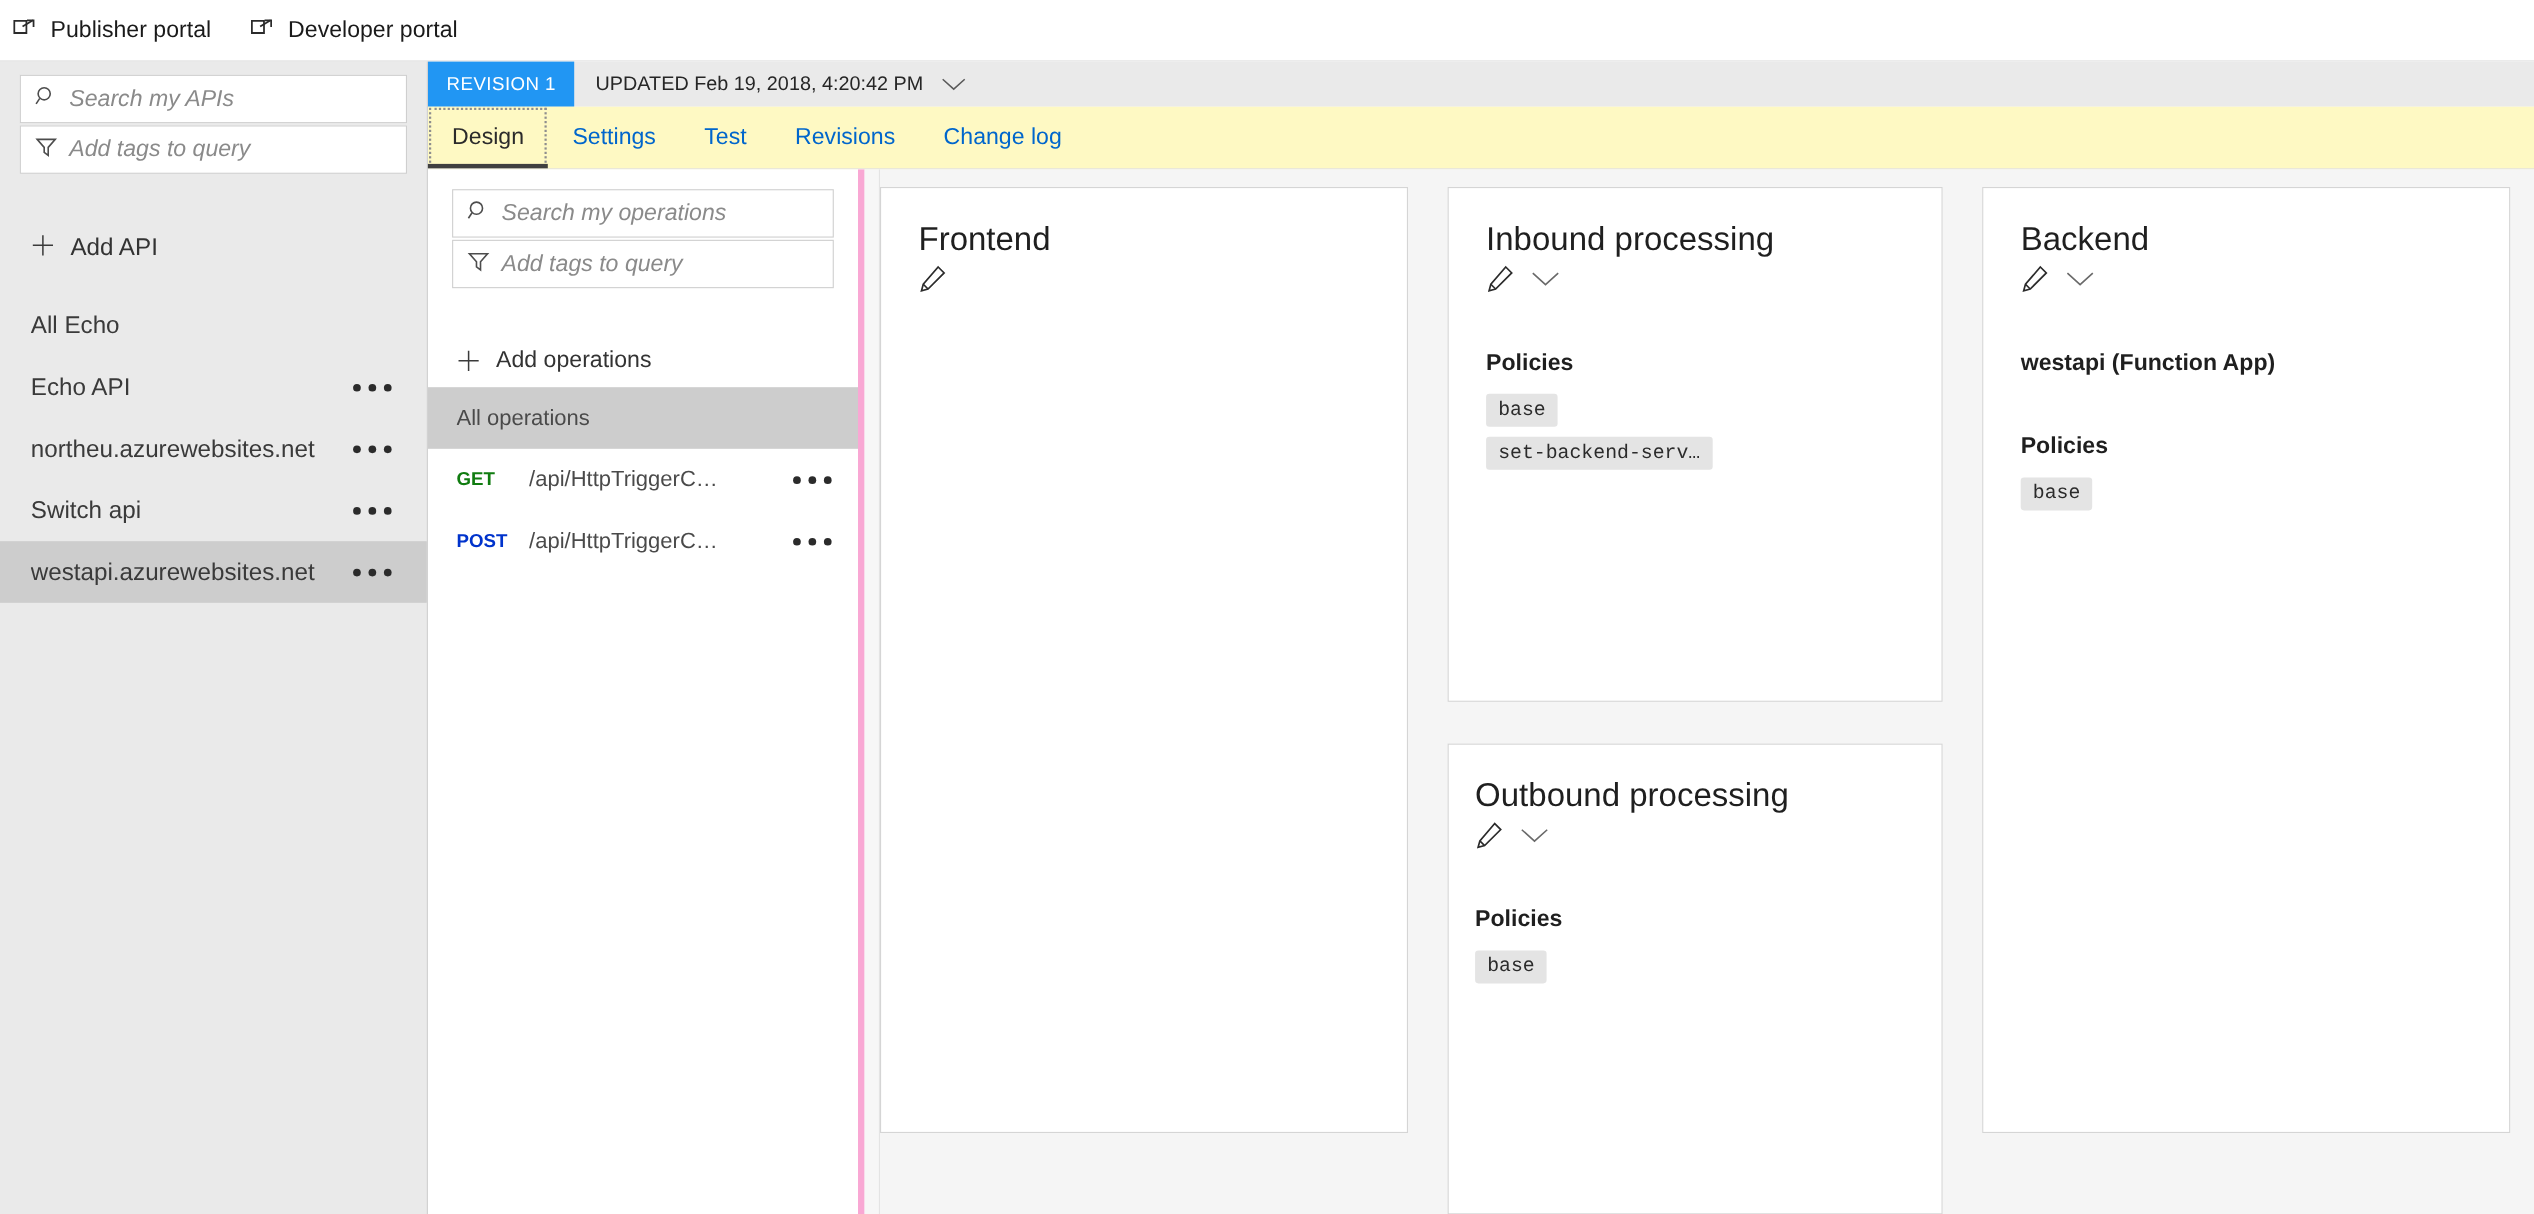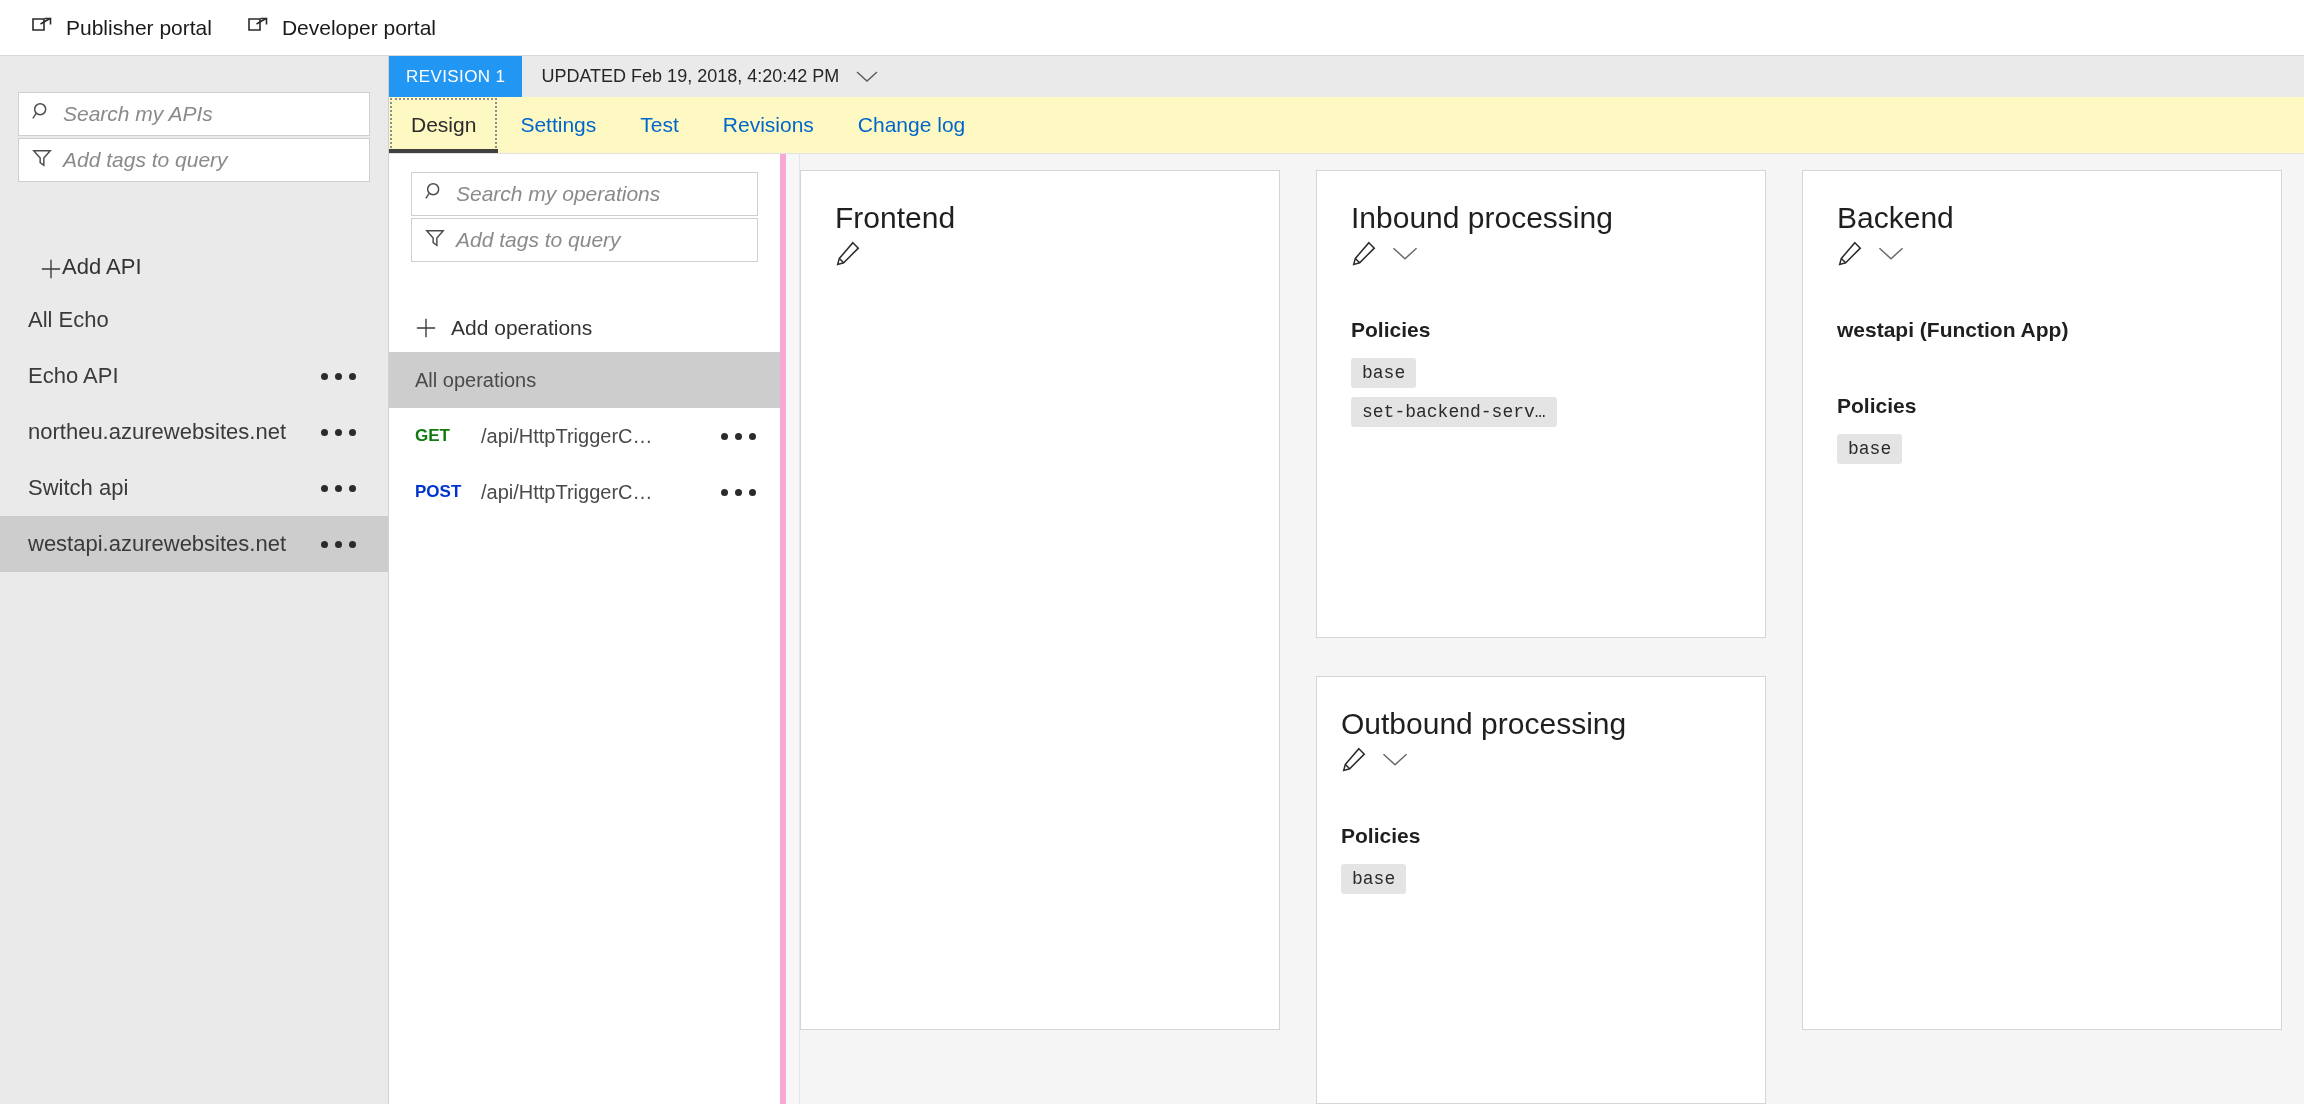--- a/index.html
+++ b/index.html
@@ -10,21 +10,21 @@
     overflow: hidden;
   }
 
   
   .topbar {
     height: 56px;
     background: #ffffff;
     border-bottom: 1px solid #d8d8d8;
     display: flex;
     align-items: center;
-    padding-left: 30px;
+    padding-left: 10px;
     gap: 34px;
   }
   .portal-link {
     display: flex;
     align-items: center;
     gap: 12px;
     cursor: pointer;
     color: #1a1a1a;
     font-size: 21px;
   }
@@ -38,47 +38,47 @@
   }
 
   
   .sidebar {
     width: 389px;
     background: #eaeaea;
     border-right: 1px solid #d0d0d0;
     flex: 0 0 389px;
     position: relative;
   }
-  .sb-filters { padding: 36px 18px 0 18px; }
+  .sb-filters { padding: 12px 18px 0 18px; }
   .filter-box {
     display: flex;
     align-items: center;
     height: 44px;
     background: #ffffff;
     border: 1px solid #cfcfcf;
     padding: 0 12px;
     gap: 10px;
     margin-bottom: 2px;
   }
   .filter-box .ph {
     font-style: italic;
     color: #8a8a8a;
     font-size: 21px;
     font-family: "Liberation Sans", sans-serif;
   }
   .sb-actions { margin-top: 54px; }
   .sb-add {
     display: flex;
-    align-items: flex-end;
+    align-items: flex-start;
+    gap: 14px;
     padding: 0 28px;
     height: 44px;
     font-size: 22px;
     color: #333;
     cursor: pointer;
-    margin-left: 12px;
   }
   .plus-ico { width: 22px; height: 22px; display: block; }
   .sb-list { margin-top: 12px; }
   .sb-item {
     height: 56px;
     display: flex;
     align-items: center;
     padding: 0 22px 0 28px;
     font-size: 22px;
     color: #3a3a3a;

